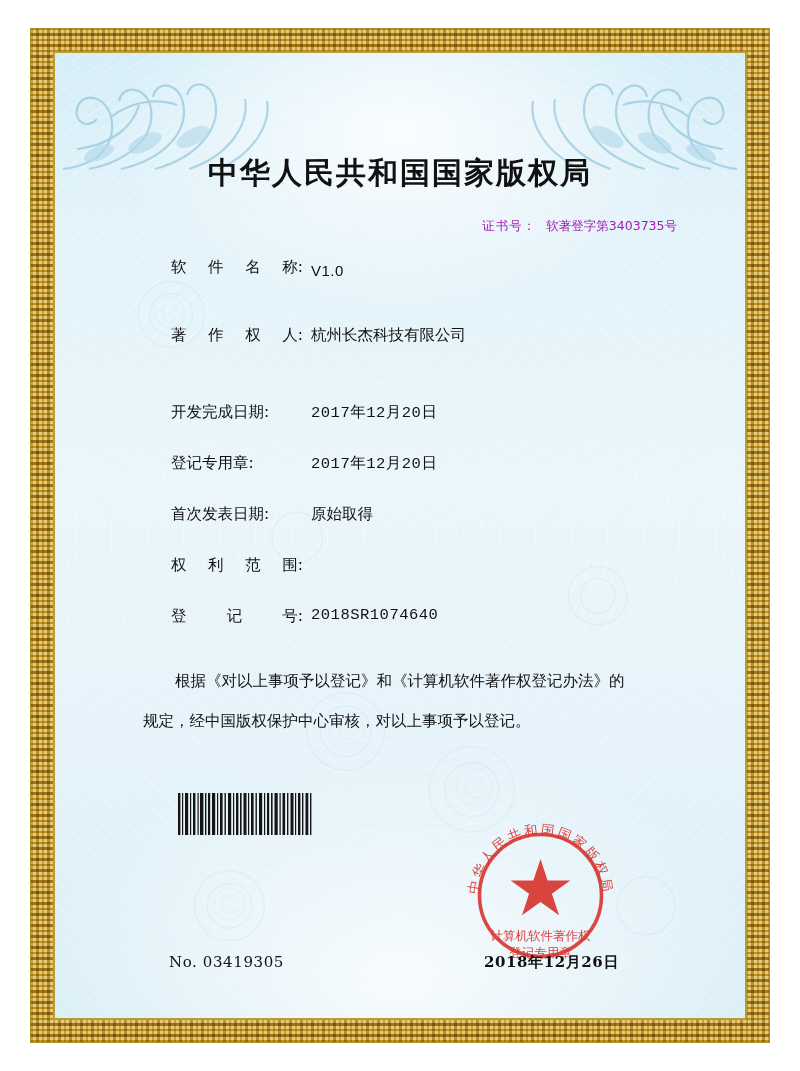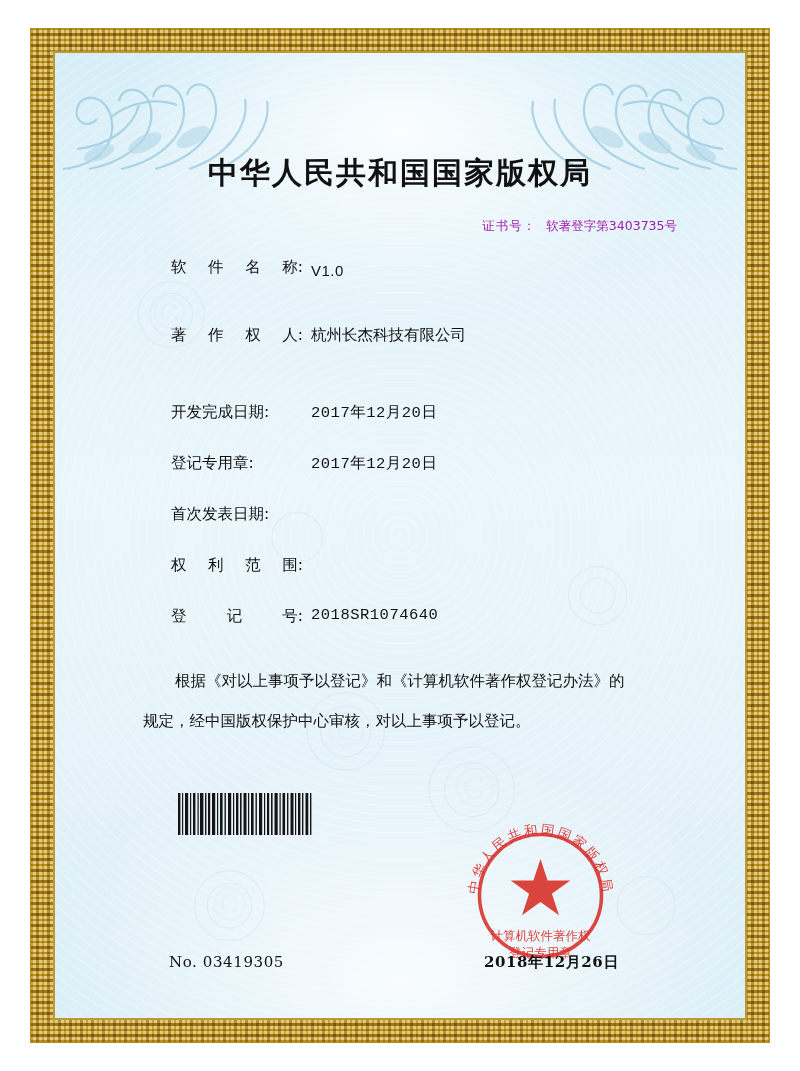--- a/index.html
+++ b/index.html
@@ -328,20 +328,21 @@
             <div class="field-value numeric">2017年12月20日</div>
           </div>
 
           <div class="field-row row-spaced">
             <div class="field-label">登记专用章:</div>
             <div class="field-value numeric">2017年12月20日</div>
           </div>
 
           <div class="field-row row-spaced">
             <div class="field-label">首次发表日期:</div>
+            <div class="field-value">原始取得</div>
           </div>
 
           <div class="field-row row-spaced">
             <div class="field-label spread">
               <span>权</span>
               <span>利</span>
               <span>范</span>
               <span>围:</span>
             </div>
           </div>

